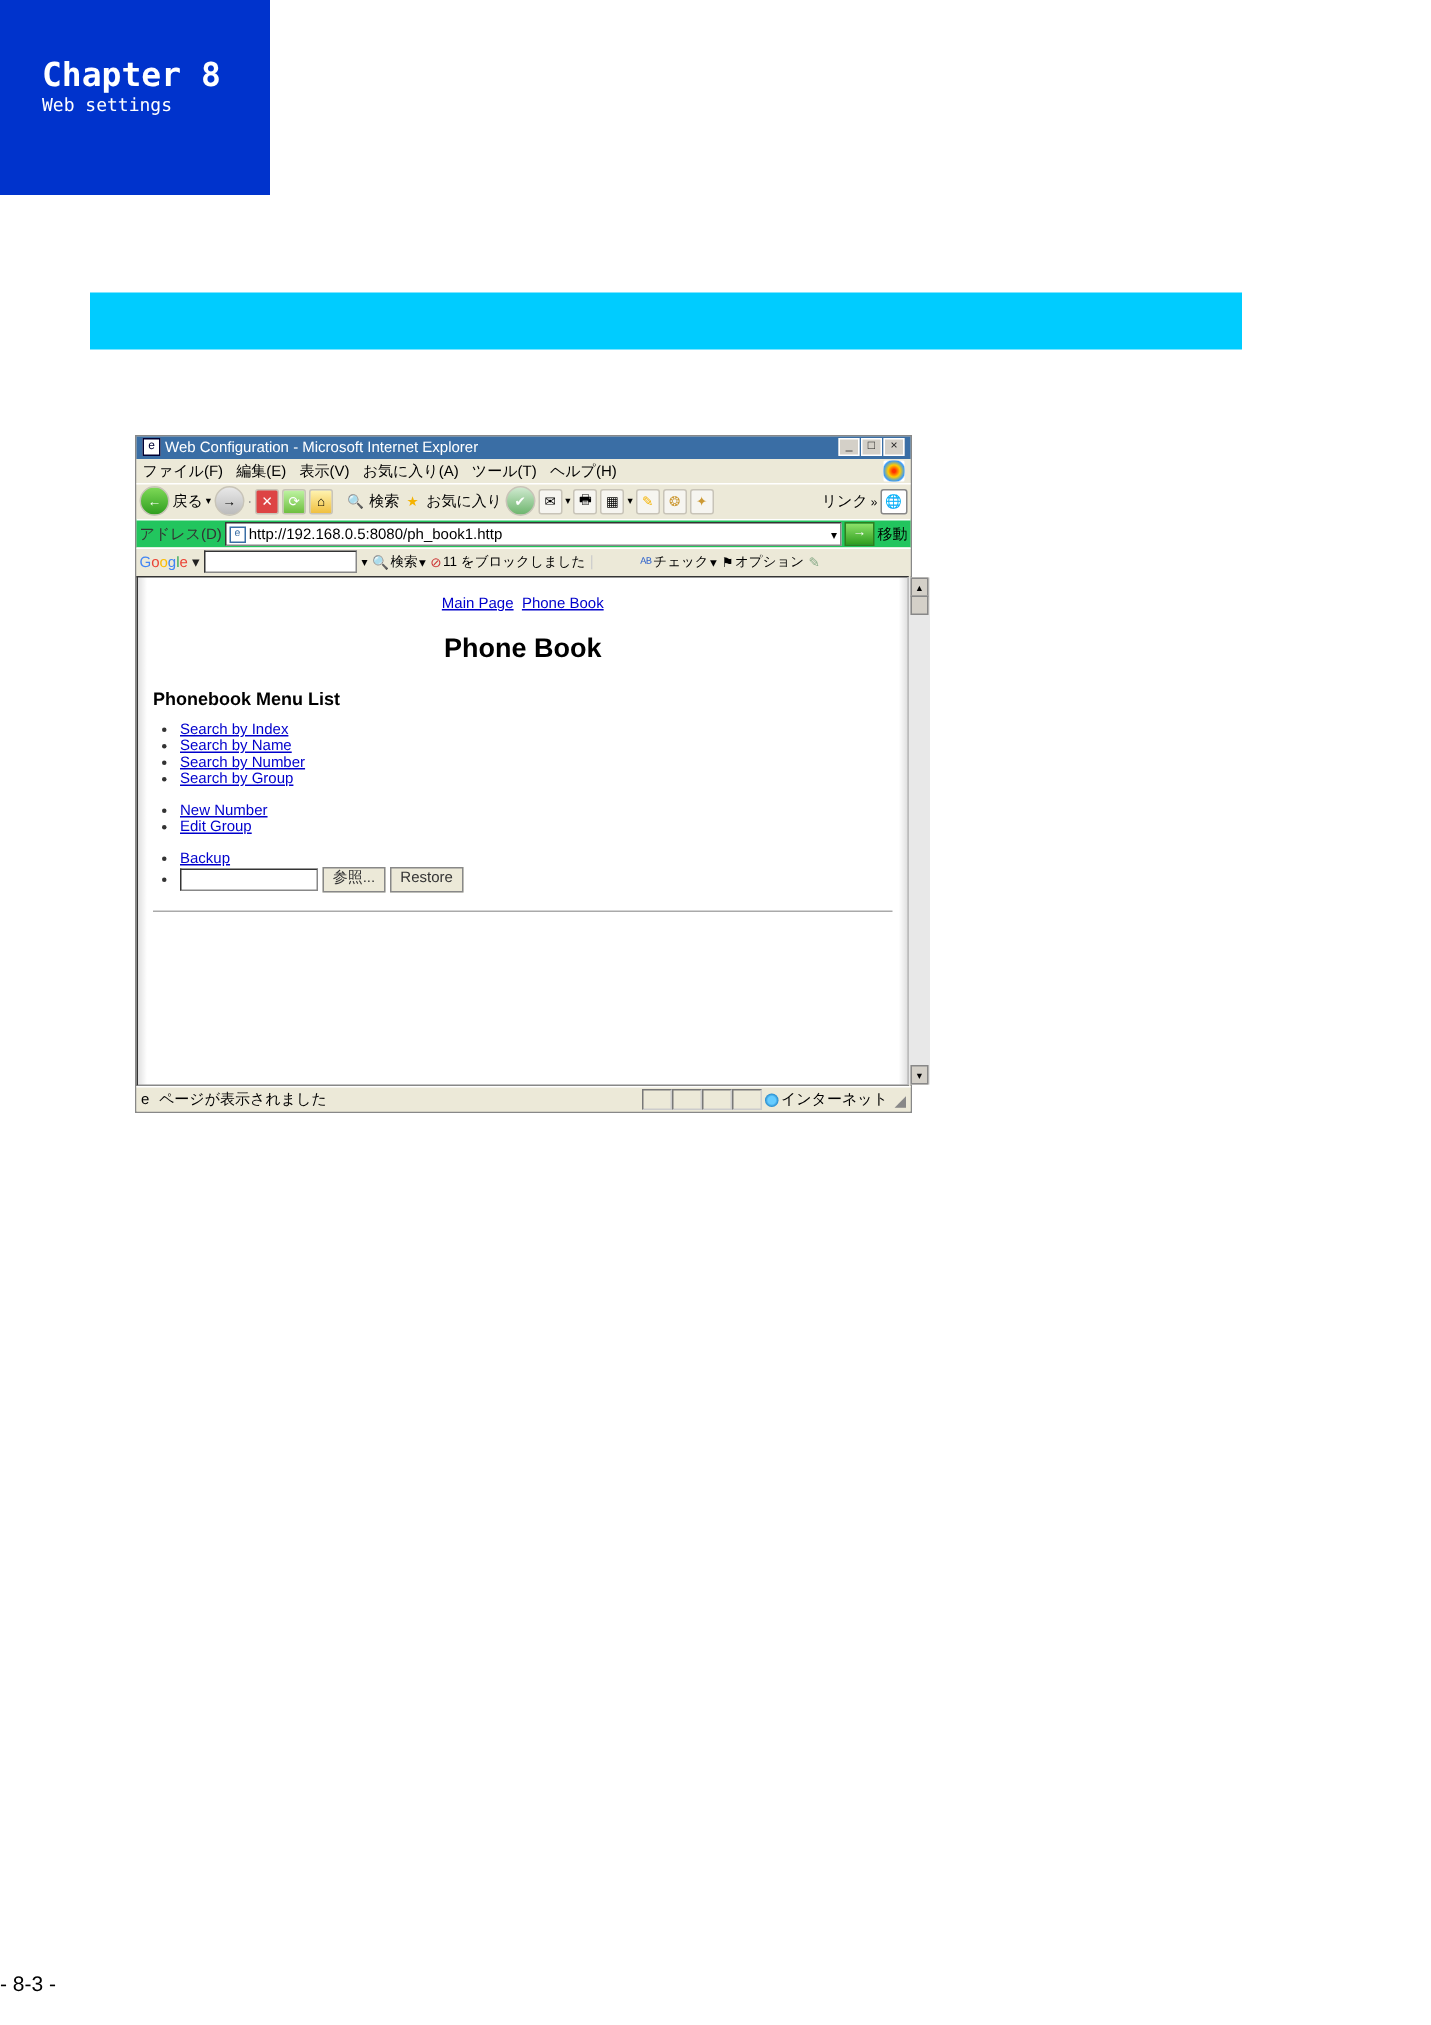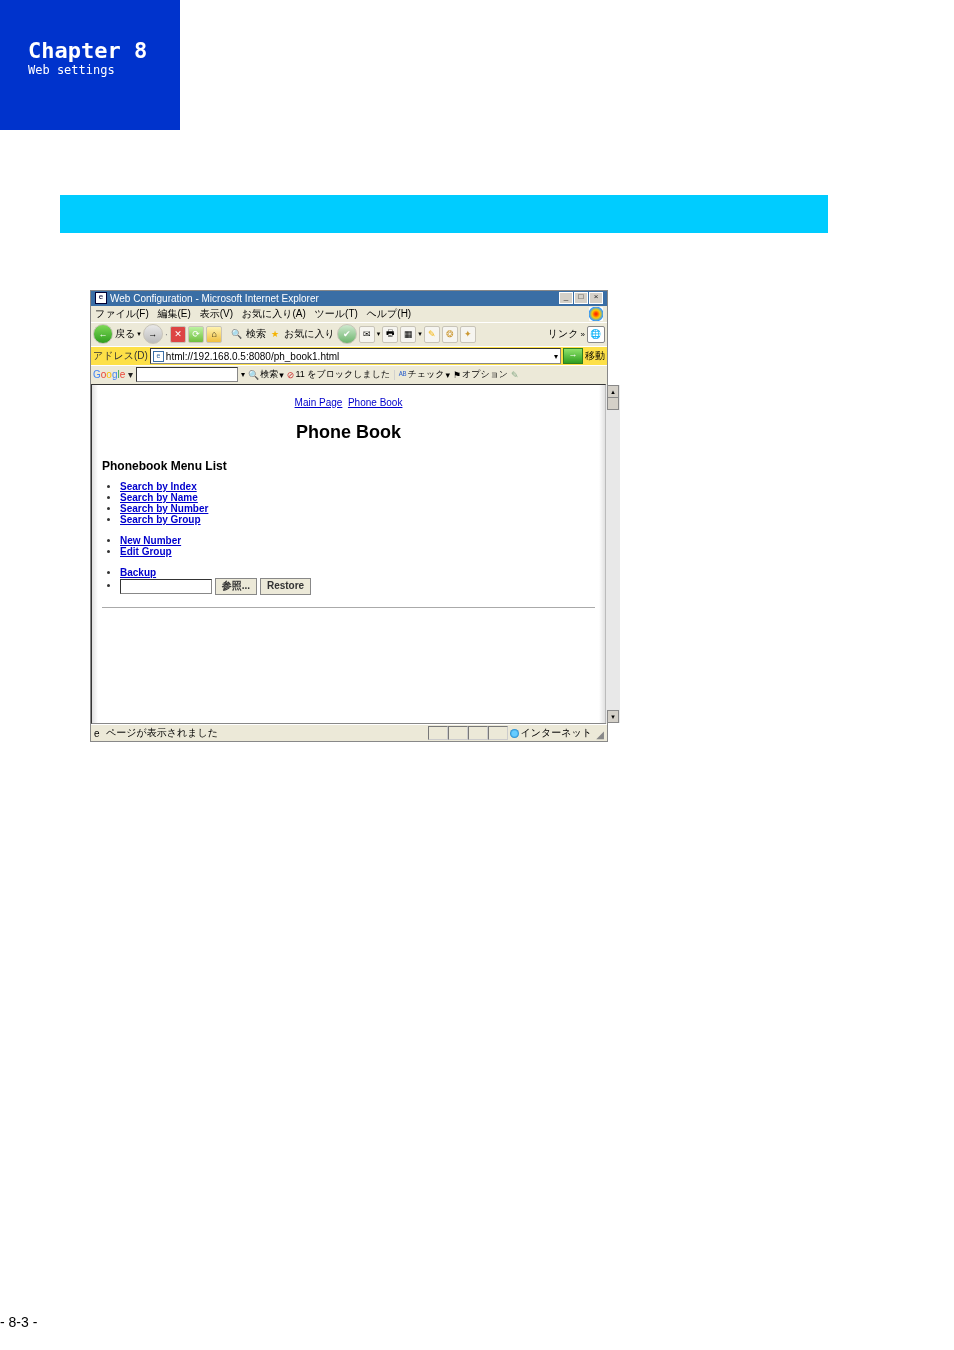--- a/index.html
+++ b/index.html
@@ -93,21 +93,21 @@
     font-size:10px;
   }
   .tbtn {
     display:inline-flex; align-items:center; justify-content:center;
     min-width:14px; height:15px; border:1px solid #c8c4b8; background:#f6f5f0; border-radius:2px; font-size:9px;
   }
   .tbtn.round { border-radius: 50%; width:18px; height:18px; }
   .tbtn.green { background: linear-gradient(#7ed957,#2f9e1f); color:#fff;}
   .tbtn.grey { background: linear-gradient(#e8e8e8,#bbb);}
   .addrbar {
-    background: #fde047;
+    background: #22c55e;
     border-top:1px solid #fff;
     display:flex;
     align-items:center;
     padding: 1px 2px;
     font-size:10px;
     gap:2px;
   }
   .addrlabel { color:#333; }
   .addrfield {
     flex:1; background:#fff; border:1px inset #888; height:14px; display:flex; align-items:center; padding:0 2px; font-size:10px;
@@ -142,21 +142,21 @@
     font-size:18px;
     font-weight:bold;
     margin: 0 0 16px 0;
   }
   .section-h2 {
     font-size:12px;
     font-weight:bold;
     margin: 6px 0 8px 0;
   }
   ul.links { margin:0 0 10px 18px; padding:0; }
-  ul.links li { font-size:10px; color:#333; margin:0;font-weight:bold; }
+  ul.links li { font-size:10px; color:#333; margin:0; }
   ul.links li a { color:#0000cc; text-decoration:underline; }
   .fileinput {
     width:90px; height:13px; border:1px inset #888; background:#fff; display:inline-block; vertical-align:middle;
   }
   .btn {
     display:inline-block;
     background:#ece9d8;
     border:1px solid #888;
     font-size:10px;
     padding:0 6px;
@@ -263,38 +263,38 @@
     <span style="flex:1"></span>
     <span>リンク</span>
     <span style="font-size:8px;">»</span>
     <span class="tbtn" style="background:#fff;border:1px solid #888;color:#d33;width:16px;">🌐</span>
   </div>
 
   <div class="addrbar">
     <span class="addrlabel">アドレス(D)</span>
     <div class="addrfield">
       <span class="favicon">e</span>
-      <span>html://192.168.0.5:8080/ph_book1.html</span>
+      <span>http://192.168.0.5:8080/ph_book1.http</span>
       <span style="margin-left:auto;font-size:8px;">▾</span>
     </div>
     <span class="go-btn">→</span>
     <span>移動</span>
   </div>
 
   <div class="googlebar">
     <span class="googlelabel"><span class="g1">G</span><span class="g2">o</span><span class="g3">o</span><span class="g4">g</span><span class="g5">l</span><span class="g6">e</span> ▾</span>
     <span class="gfield"></span>
     <span style="font-size:8px;">▾</span>
     <span class="gbtn"><span>🔍</span><span>検索</span> ▾</span>
     <span class="gbtn">
         <span style="color:#c33;">⊘</span>
         <span>11 をブロックしました</span>
       </span>
     <span style="color:#ccc;">|</span>
-    <span class="gbtn"><span style="color:#36c;">ᴬᴮ</span><span>チェック</span> ▾</span>
+    <span class="gbtn"><span style="color:#36c;margin-left:28px;">ᴬᴮ</span><span>チェック</span> ▾</span>
     <span class="gbtn">
         <span>⚑</span>
         <span>オプション</span>
       </span>
     <span class="gbtn" style="color:#8a8;">✎</span>
   </div>
 
   <div class="content-wrap">
     <div class="content" style="min-height:320px;">
       <div class="edge-shadow-l"></div>

